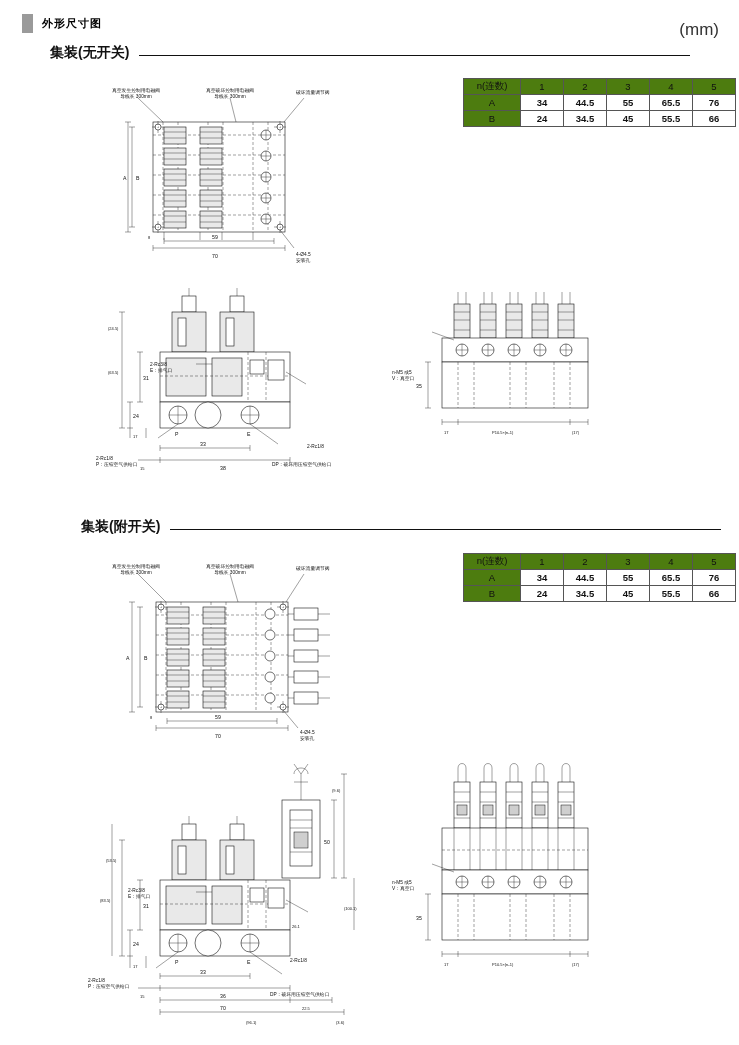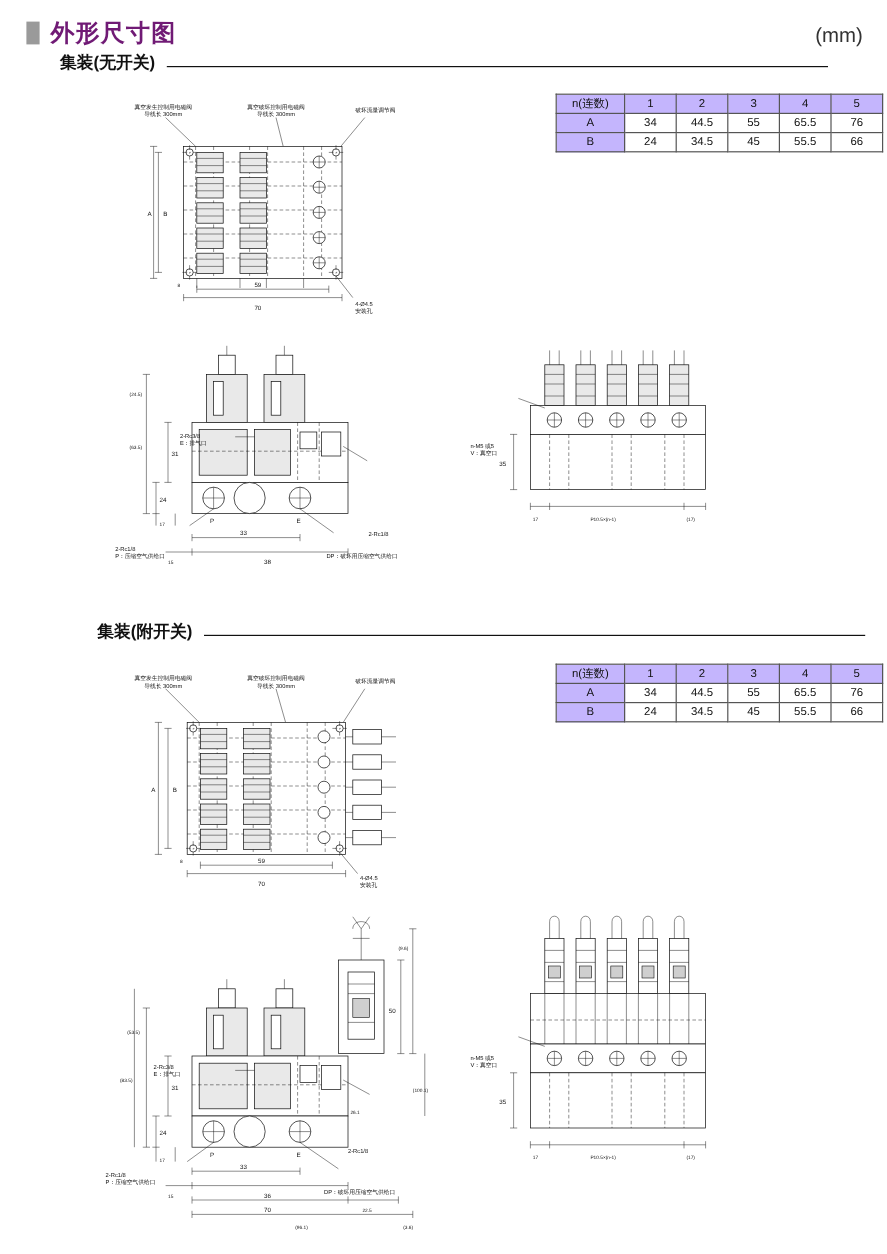--- a/index.html
+++ b/index.html
@@ -6,34 +6,34 @@
   body{
     width:739px;height:1045px;background:#ffffff;
     font-family:"Liberation Sans","DejaVu Sans",sans-serif;
     color:#111;position:relative;overflow:hidden;
   }
   .page{position:relative;width:739px;height:1045px;}
 
   
   .hdr{position:absolute;left:22px;top:14px;display:flex;align-items:center;}
   .hdr .bar{width:11px;height:19px;background:#9a9a9a;margin-right:9px;}
-  .hdr .t{font-size:20px;font-weight:bold;letter-spacing:1px;color:#701a75;}
+  .hdr .t{font-size:11px;font-weight:bold;letter-spacing:1px;color:#000000;}
   .unit{position:absolute;right:20px;top:20px;font-size:17px;color:#333;}
 
   
   .sec{position:absolute;display:flex;align-items:center;width:640px;}
   .sec .lbl{font-size:14px;font-weight:bold;white-space:nowrap;}
   .sec .rule{flex:1;height:1px;background:#111;margin-left:10px;margin-top:4px;}
   .sec1{left:50px;top:44px;justify-content:space-between;}
   .sec2{left:50px;top:518px;margin-left:31px;}
 
   
   .tbl{position:absolute;border-collapse:collapse;font-size:9.5px;}
-  .tbl td,.tbl th{border:1px solid #555;text-align:center;padding:0;height:15px;font-weight:normal;}
-  .tbl .hd{background:#c4b5fd;font-weight:normal;}
+  .tbl td,.tbl th{border:1px solid #555;text-align:center;padding:0;height:15px;font-weight:bold;}
+  .tbl .hd{background:#4d7c0f;font-weight:normal;}
   .tbl .c0{width:56px;}
   .tbl .cx{width:42px;}
   .t1{left:463px;top:78px;}
   .t2{left:463px;top:553px;}
 
   
   .dw{position:absolute;}
   svg{display:block;}
   .lnt{stroke:#111;stroke-width:0.4;fill:none;}
   .dsh{stroke:#111;stroke-width:0.4;fill:none;stroke-dasharray:4 2 1 2;}

